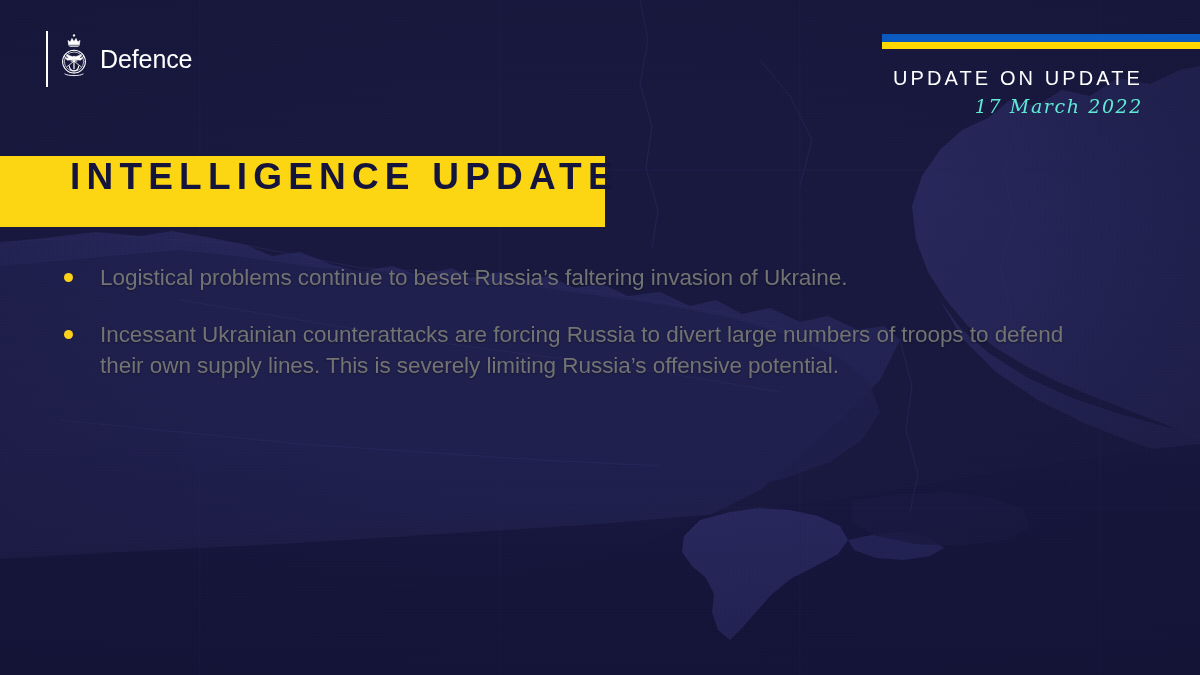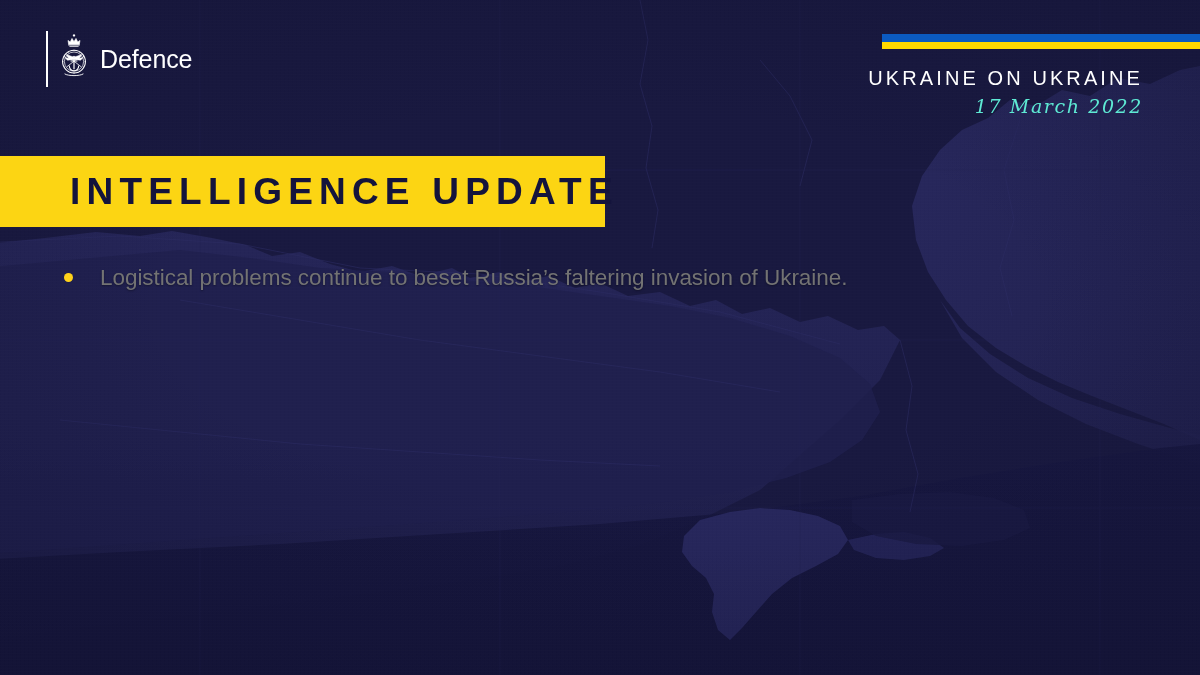--- a/index.html
+++ b/index.html
@@ -89,21 +89,21 @@
     margin-top:5px;
     padding-right:57px;
     white-space:nowrap;
   }
 
   
   .banner {
     position:absolute; left:0; top:156px;
     height:71px; width:605px;
     background:#FCD513;
-    display:flex; align-items:center;
+    display:flex; align-items:flex-start;
   }
   .banner-text {
     color:#14143c;
     font-size:37px;
     font-weight:700;
     letter-spacing:6.2px;
     padding-left:70px;
     white-space:nowrap;
   }
 
@@ -273,29 +273,33 @@
       <div class="wordmark">
         <div>Defence</div>
       </div>
     </div>
 
     <div class="update-block">
       <div class="flagbar">
         <div class="stripe" style="background:#0B5AC0"></div>
         <div class="stripe" style="background:#FFD800"></div>
       </div>
-      <div class="update-title">UKRAINE ON UKRAINE</div>
+      <div class="update-title">UPDATE ON UPDATE</div>
       <div class="update-date">17 March 2022</div>
     </div>
 
     <div class="banner">
       <div class="banner-text">INTELLIGENCE UPDATE</div>
     </div>
 
     <div class="bullets">
       <div class="bullet-row">
         <div class="dot"></div>
         <div class="bullet-text">Logistical problems continue to beset Russia’s faltering invasion of Ukraine.</div>
       </div>
+      <div class="bullet-row">
+        <div class="dot"></div>
+        <div class="bullet-text">Incessant Ukrainian counterattacks are forcing Russia to divert large numbers of troops to defend their own supply lines. This is severely limiting Russia’s offensive potential.</div>
+      </div>
     </div>
 
   </div>
 </div>
 
 </body></html>

